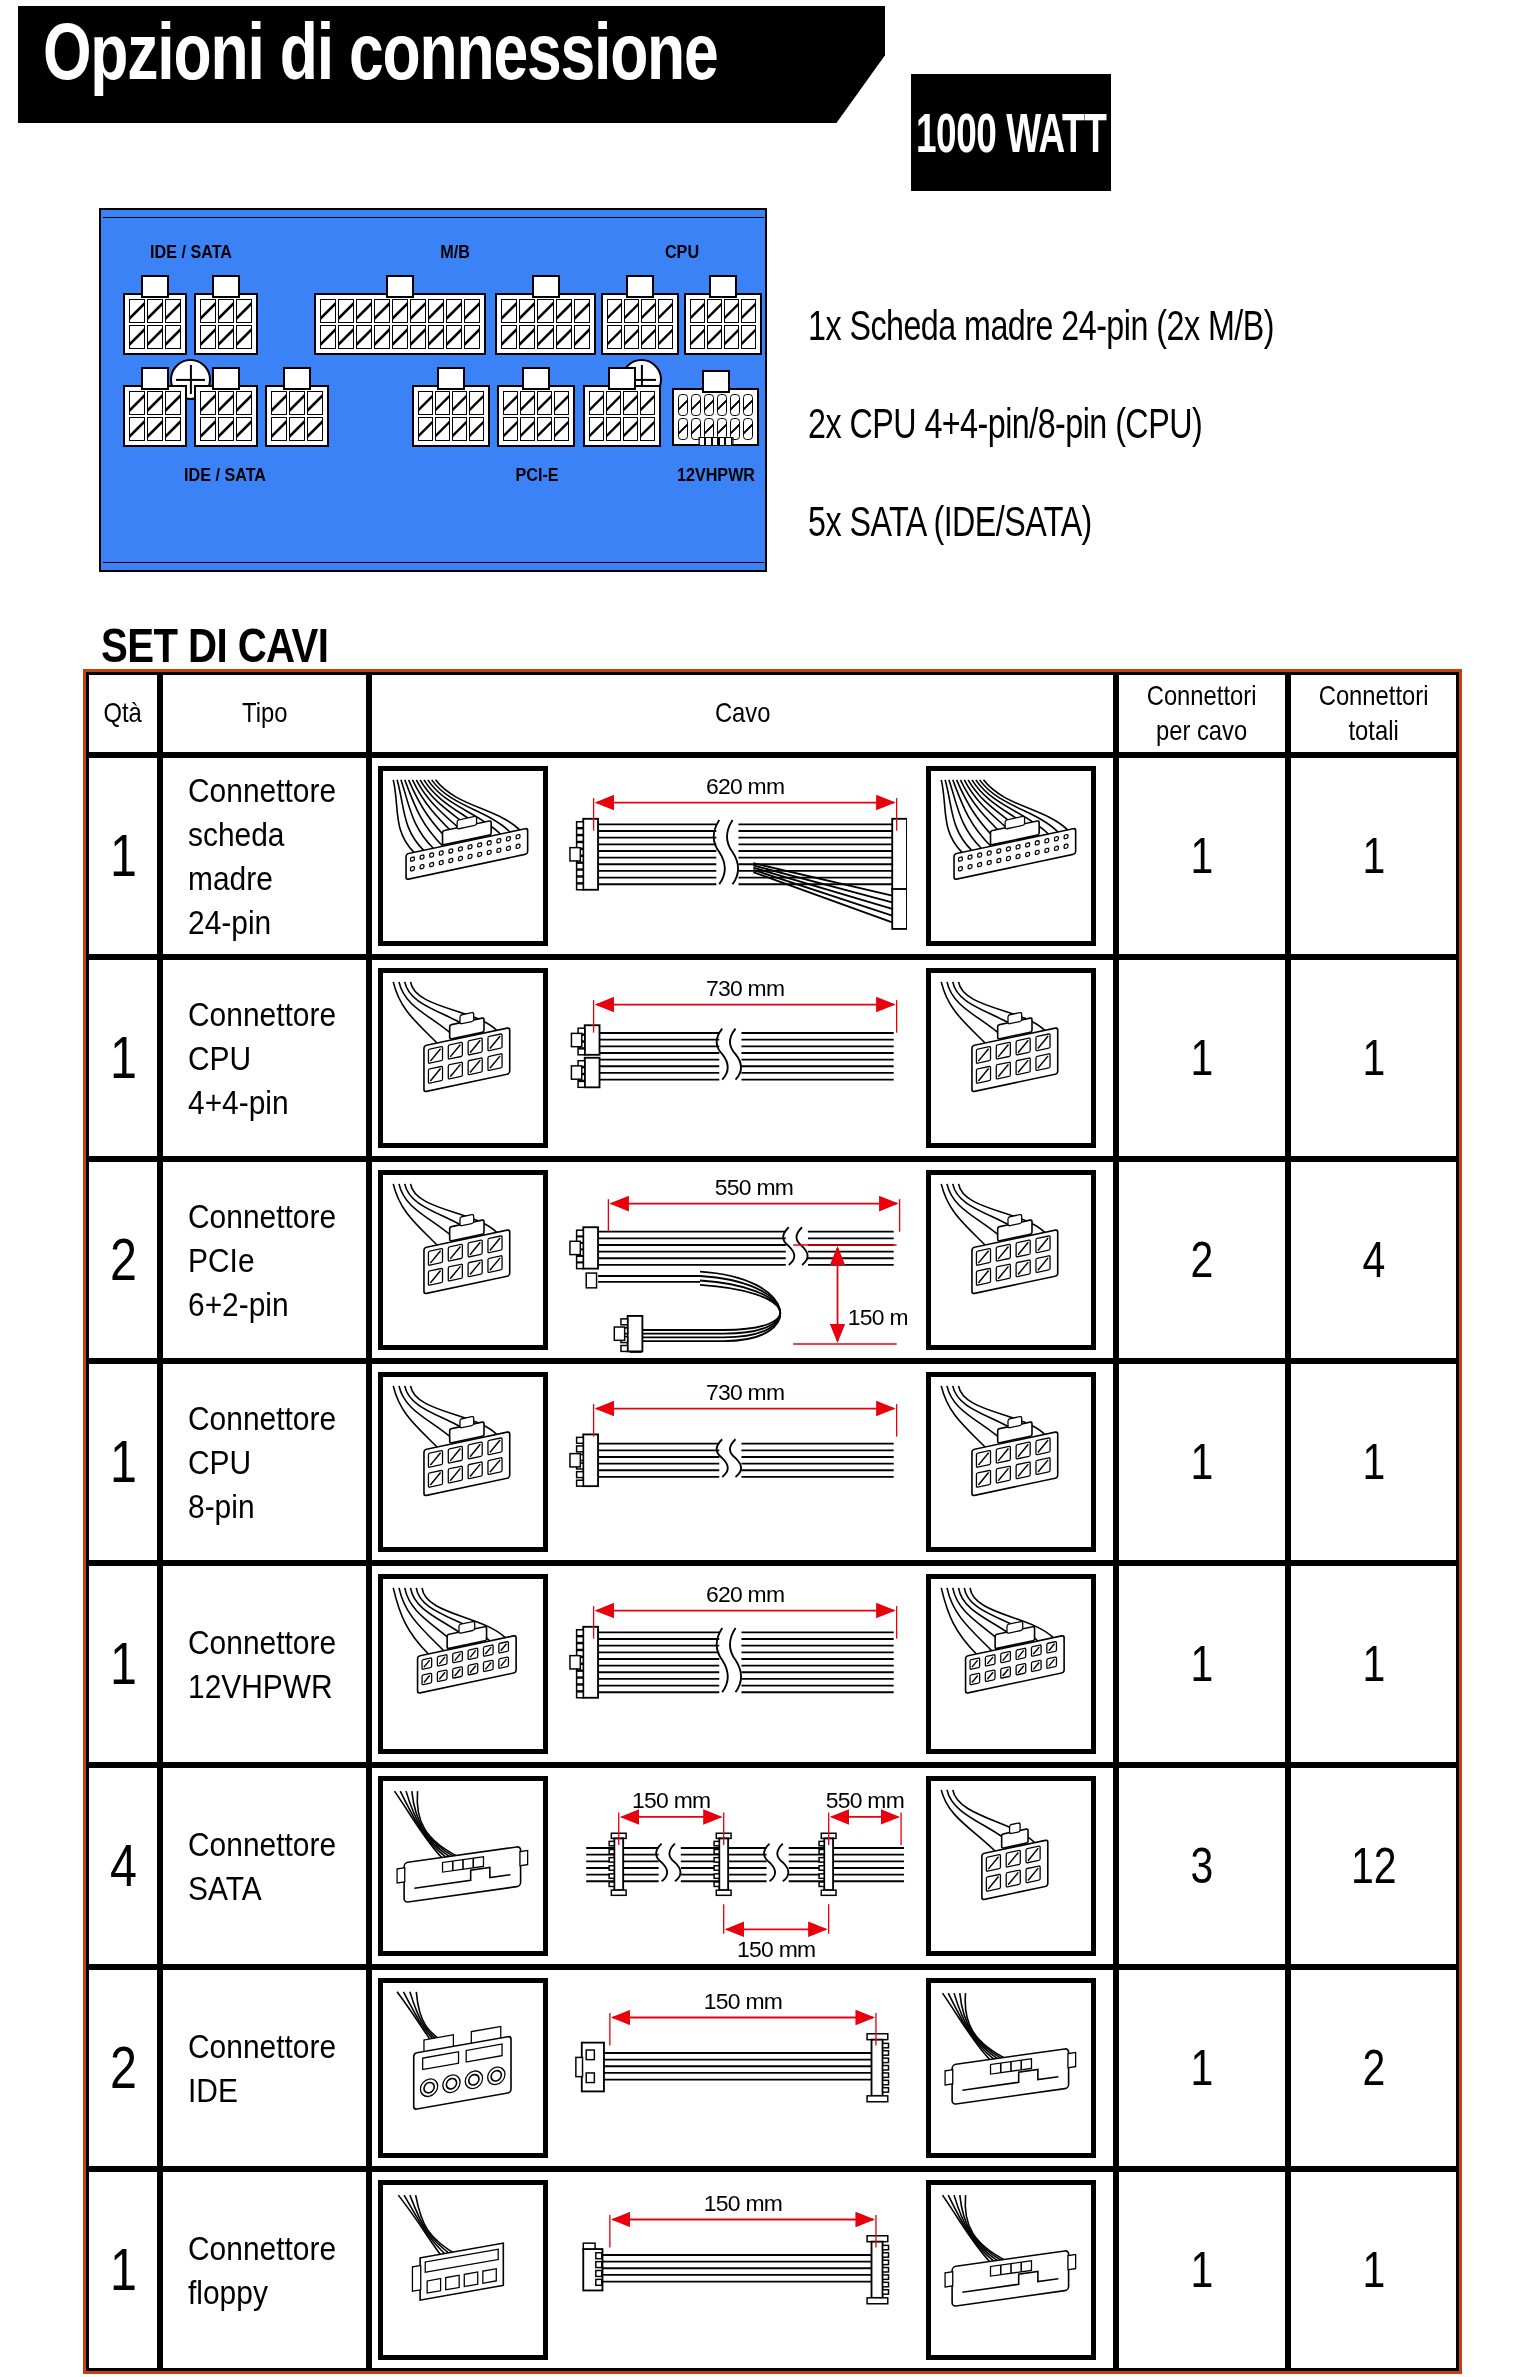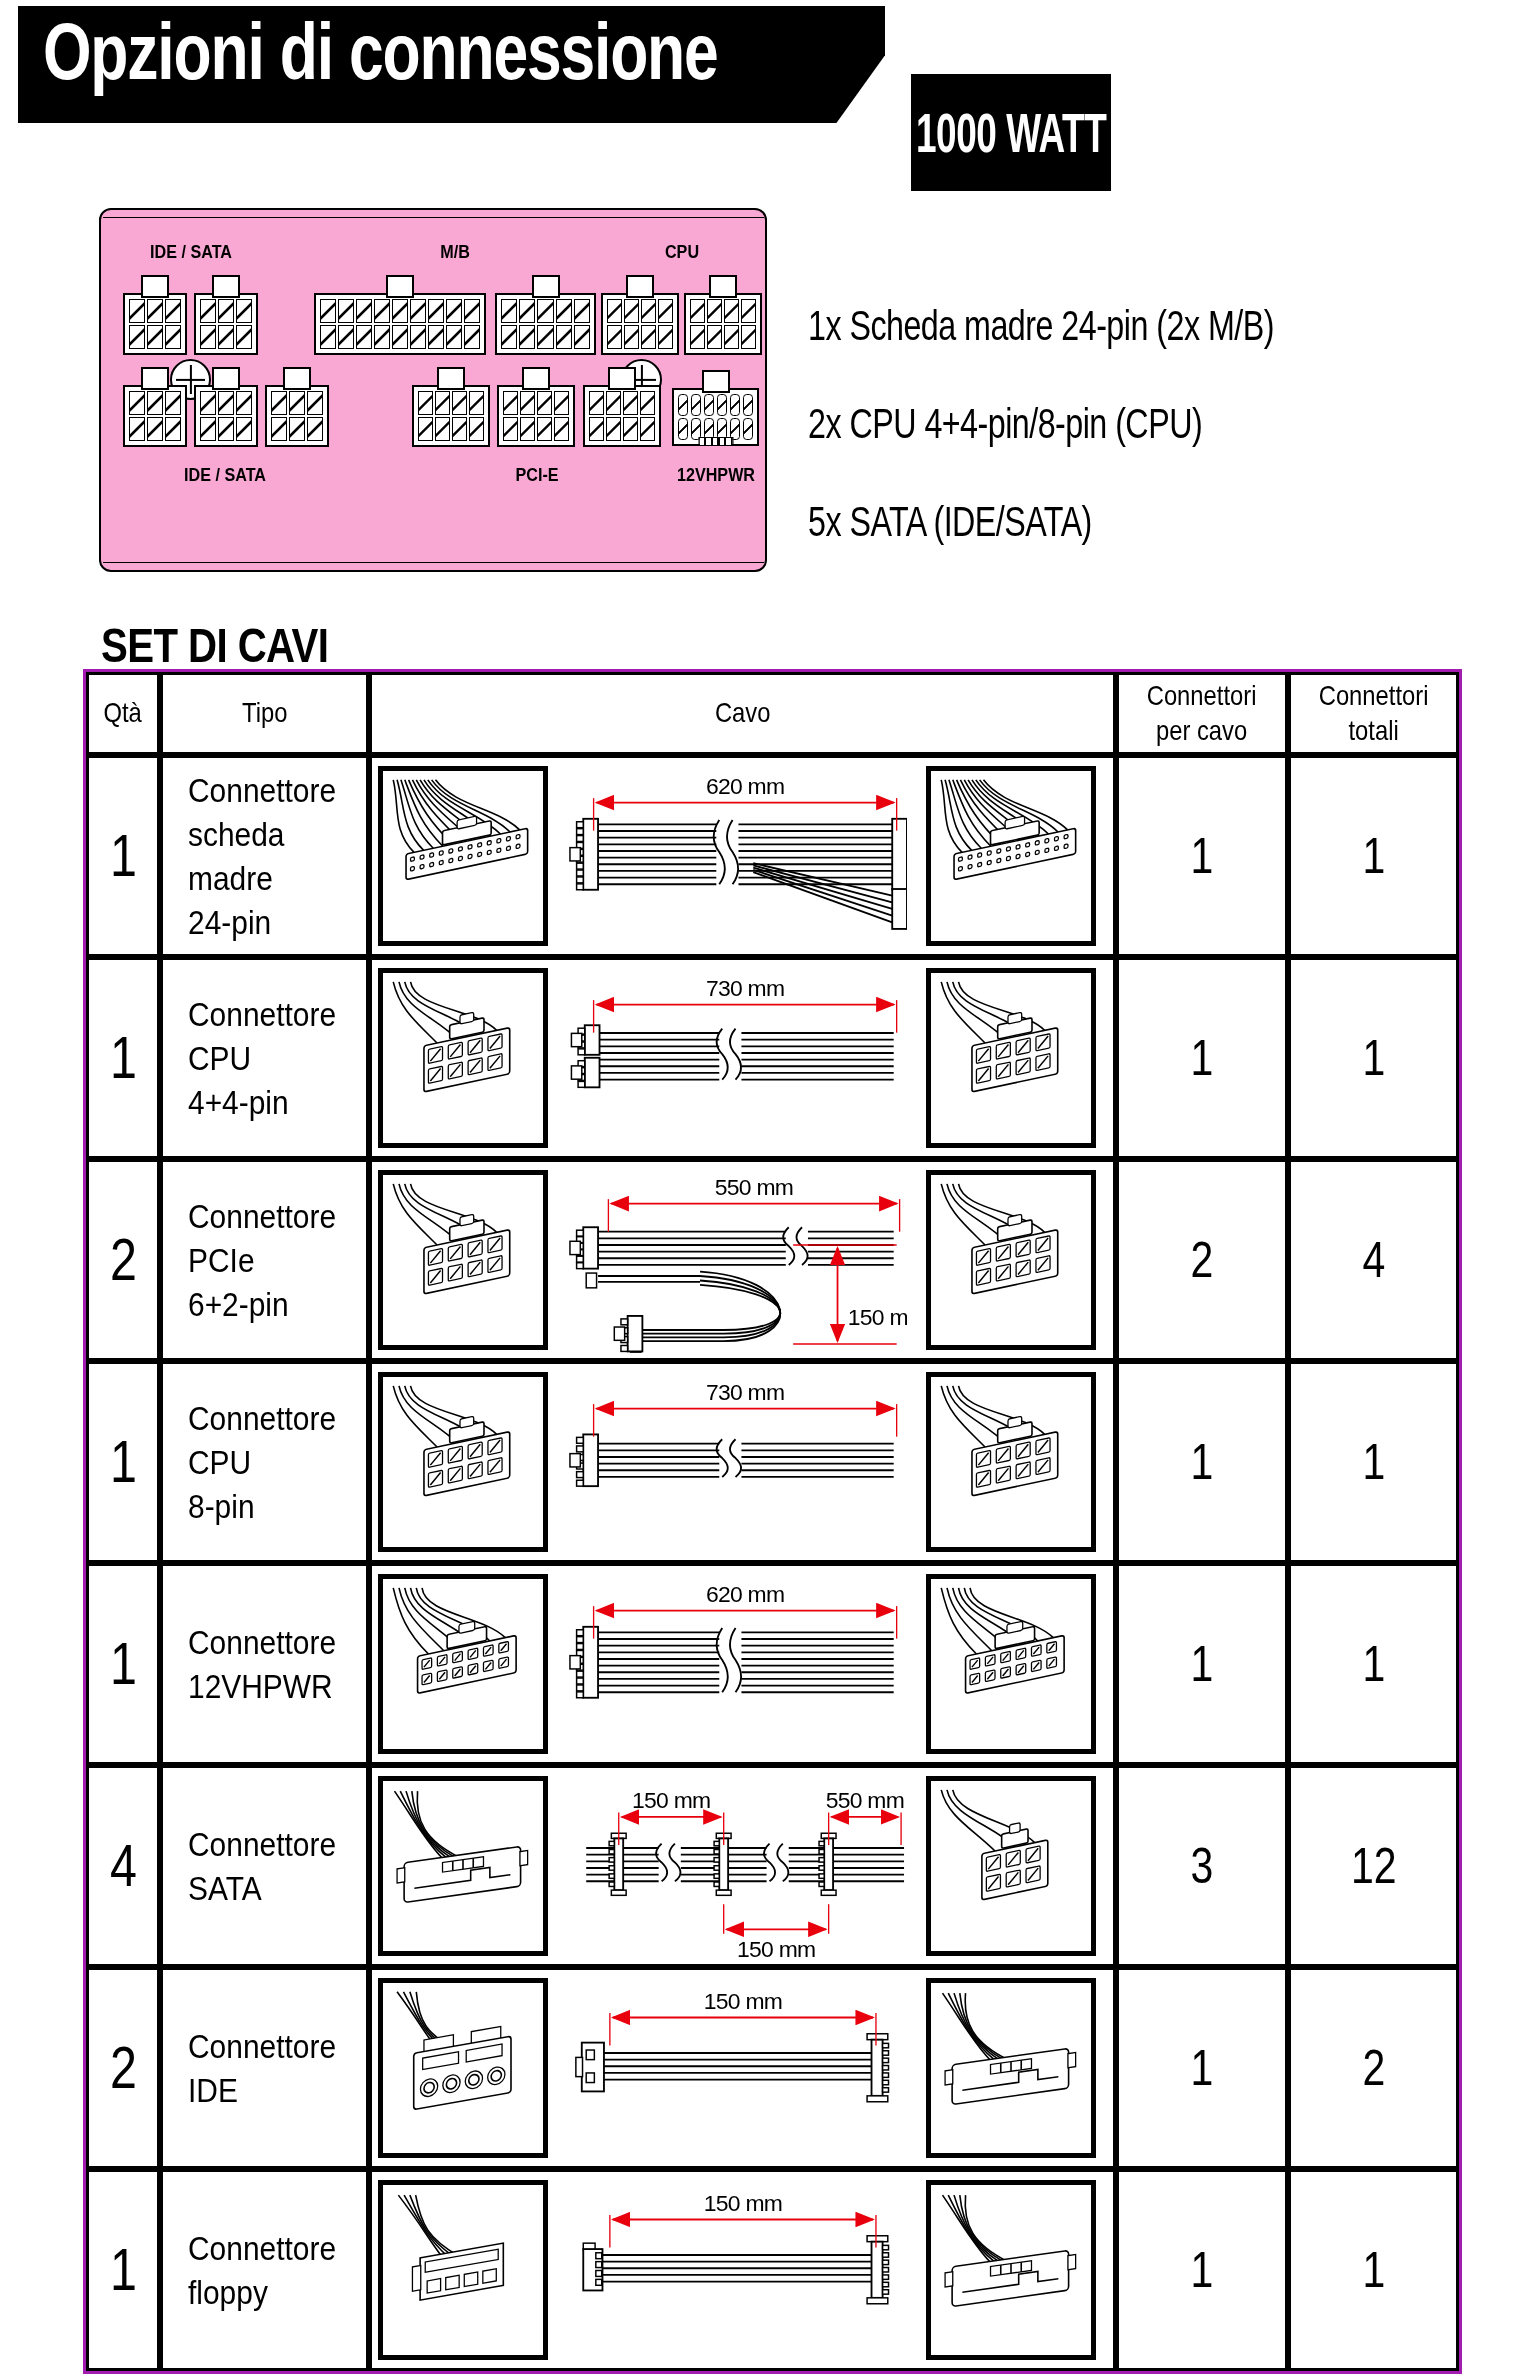--- a/index.html
+++ b/index.html
@@ -12,21 +12,21 @@
   .banner{left:18px;top:6px;width:867px;height:117px;background:#000;
           clip-path:polygon(0 0,100% 0,100% 42%,94.4% 100%,0 100%);
           display:flex;align-items:flex-start;}
   .banner .cond{color:#fff;font-weight:700;font-size:80px;transform:scaleX(.78);
                 transform-origin:0 50%;margin-left:25px;letter-spacing:-1.5px;}
   .watt{left:911px;top:74px;width:200px;height:117px;background:#000;
         display:flex;align-items:center;justify-content:center;}
   .watt .cond{color:#fff;font-weight:700;font-size:56px;transform:scaleX(.66);letter-spacing:-0.7px;}
 
   
-  .panel{left:99px;top:208px;width:664px;height:360px;border:2.2px solid #000;border-radius:12px;background:#f9a8d4;}
+  .panel{left:99px;top:208px;width:664px;height:360px;border:2.2px solid #000;border-radius:0;background:#3b82f6;}
   .panel::before{content:"";position:absolute;left:1.5px;right:1.5px;top:6.7px;border-top:1.1px solid #000;}
   .panel::after{content:"";position:absolute;left:1.5px;right:1.5px;bottom:6.7px;border-top:1.1px solid #000;}
   .plabel{position:absolute;font-weight:700;font-size:19px;transform:translateX(-50%) scaleX(.85);white-space:nowrap;}
   .conn{position:absolute;border:2.2px solid #000;background:#fff;box-sizing:border-box;
         display:grid;gap:2.2px;padding:3.7px;}
   .conn::before{content:"";position:absolute;top:-20px;left:50%;transform:translateX(-50%);
         width:24px;height:18.5px;border:2.2px solid #000;background:#fff;}
   .pin{border:1.5px solid #000;background:
        linear-gradient(135deg,rgba(0,0,0,0) 43%,#000 47%,#000 53%,rgba(0,0,0,0) 57%);}
   .h12 .pin{border-radius:3.7px;border-width:1.5px;}
@@ -41,21 +41,21 @@
   
   .connlist{left:808px;top:254px;}
   .connitem{height:54px;display:flex;align-items:center;font-size:43px;margin-top:44px;}
   .connitem .cond{transform:scaleX(.75);transform-origin:0 50%;letter-spacing:-0.7px;}
 
   
   .settitle{left:101px;top:617px;font-weight:700;font-size:49px;}
   .settitle .cond{transform:scaleX(.82);transform-origin:0 50%;letter-spacing:-0.7px;}
   .tbl{left:83px;top:669px;display:grid;background:#000;
        grid-template-columns:74px 209px 747px 172px 171px;
-       grid-template-rows:83px repeat(8,202px);border:3px solid #a21caf;}
+       grid-template-rows:83px repeat(8,202px);border:3px solid #c2410c;}
   .cell{background:#fff;border:3px solid #000;display:flex;align-items:center;justify-content:center;overflow:hidden;}
   .pre{white-space:pre-line;text-align:center;line-height:1.22;}
   .hcell{font-size:28px;}
   .hcell .cond{transform:scaleX(.85);}
   .qcell{font-size:59px;font-weight:400;}
   .qcell .cond{transform:scaleX(.82);}
   .ncell{font-size:50px;font-weight:500;}
   .ncell .cond{transform:scaleX(.82);}
   .tcell{justify-content:flex-start;font-size:34px;}
   .tcell .cond{transform:scaleX(.88);transform-origin:0 50%;margin-left:25px;

